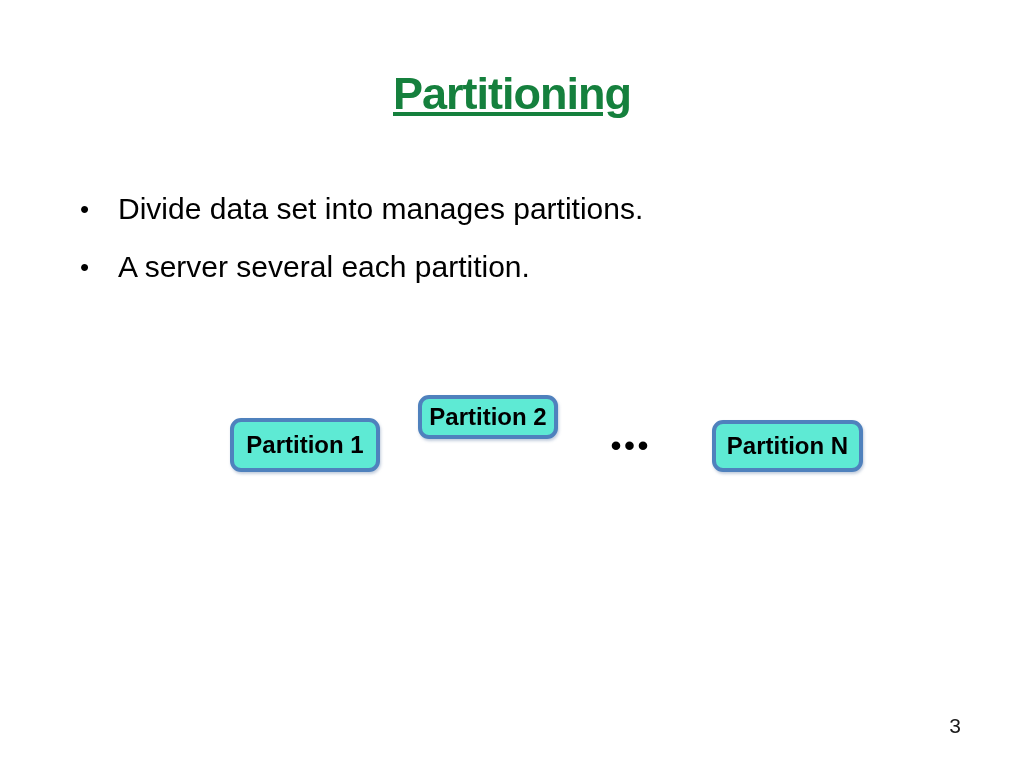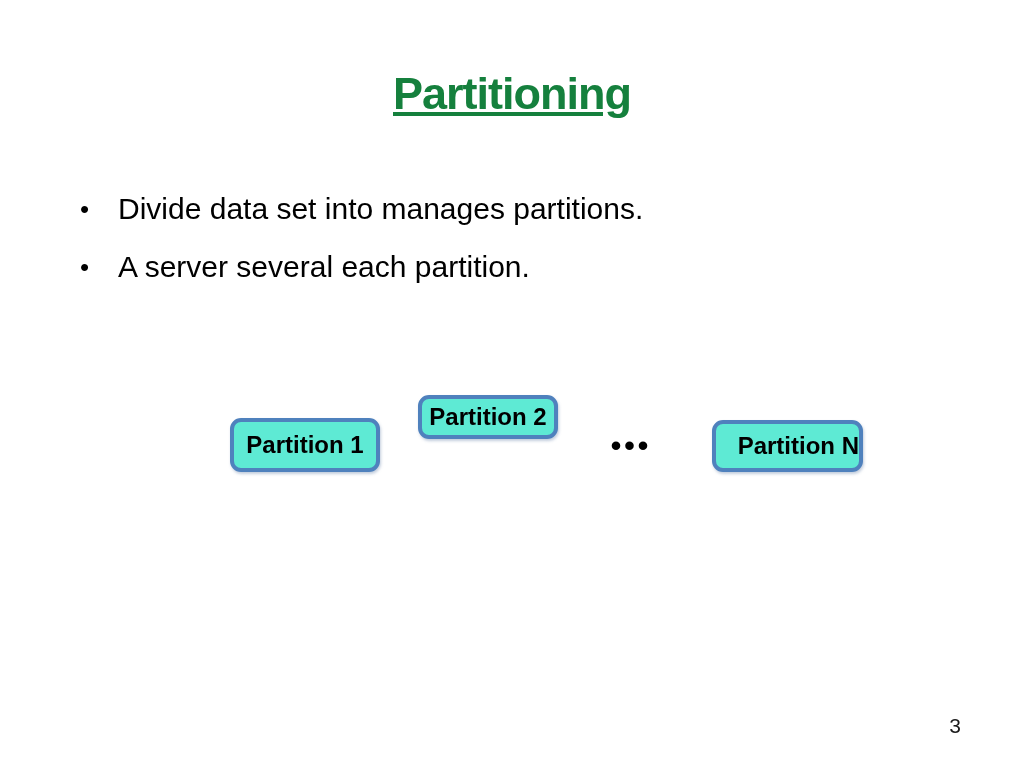--- a/index.html
+++ b/index.html
@@ -58,21 +58,21 @@
     display: flex;
     align-items: center;
     justify-content: center;
     font-size: 24px;
     font-weight: bold;
     color: #000000;
     box-shadow: 1px 2px 3px rgba(120, 145, 180, 0.45);
   }
   #partition-box-1 { left: 230px; top: 418px; width: 150px; height: 54px; }
   #partition-box-2 { left: 418px; top: 395px; width: 140px; height: 44px; }
-  #partition-box-n { left: 712px; top: 420px; width: 151px; height: 52px; justify-content: flex-end; }
+  #partition-box-n { left: 712px; top: 420px; width: 151px; height: 52px; }
   .ellipsis-dots {
     position: absolute;
     left: 598px;
     top: 424px;
     width: 66px;
     height: 44px;
     display: flex;
     align-items: center;
     justify-content: center;
     font-size: 30px;

